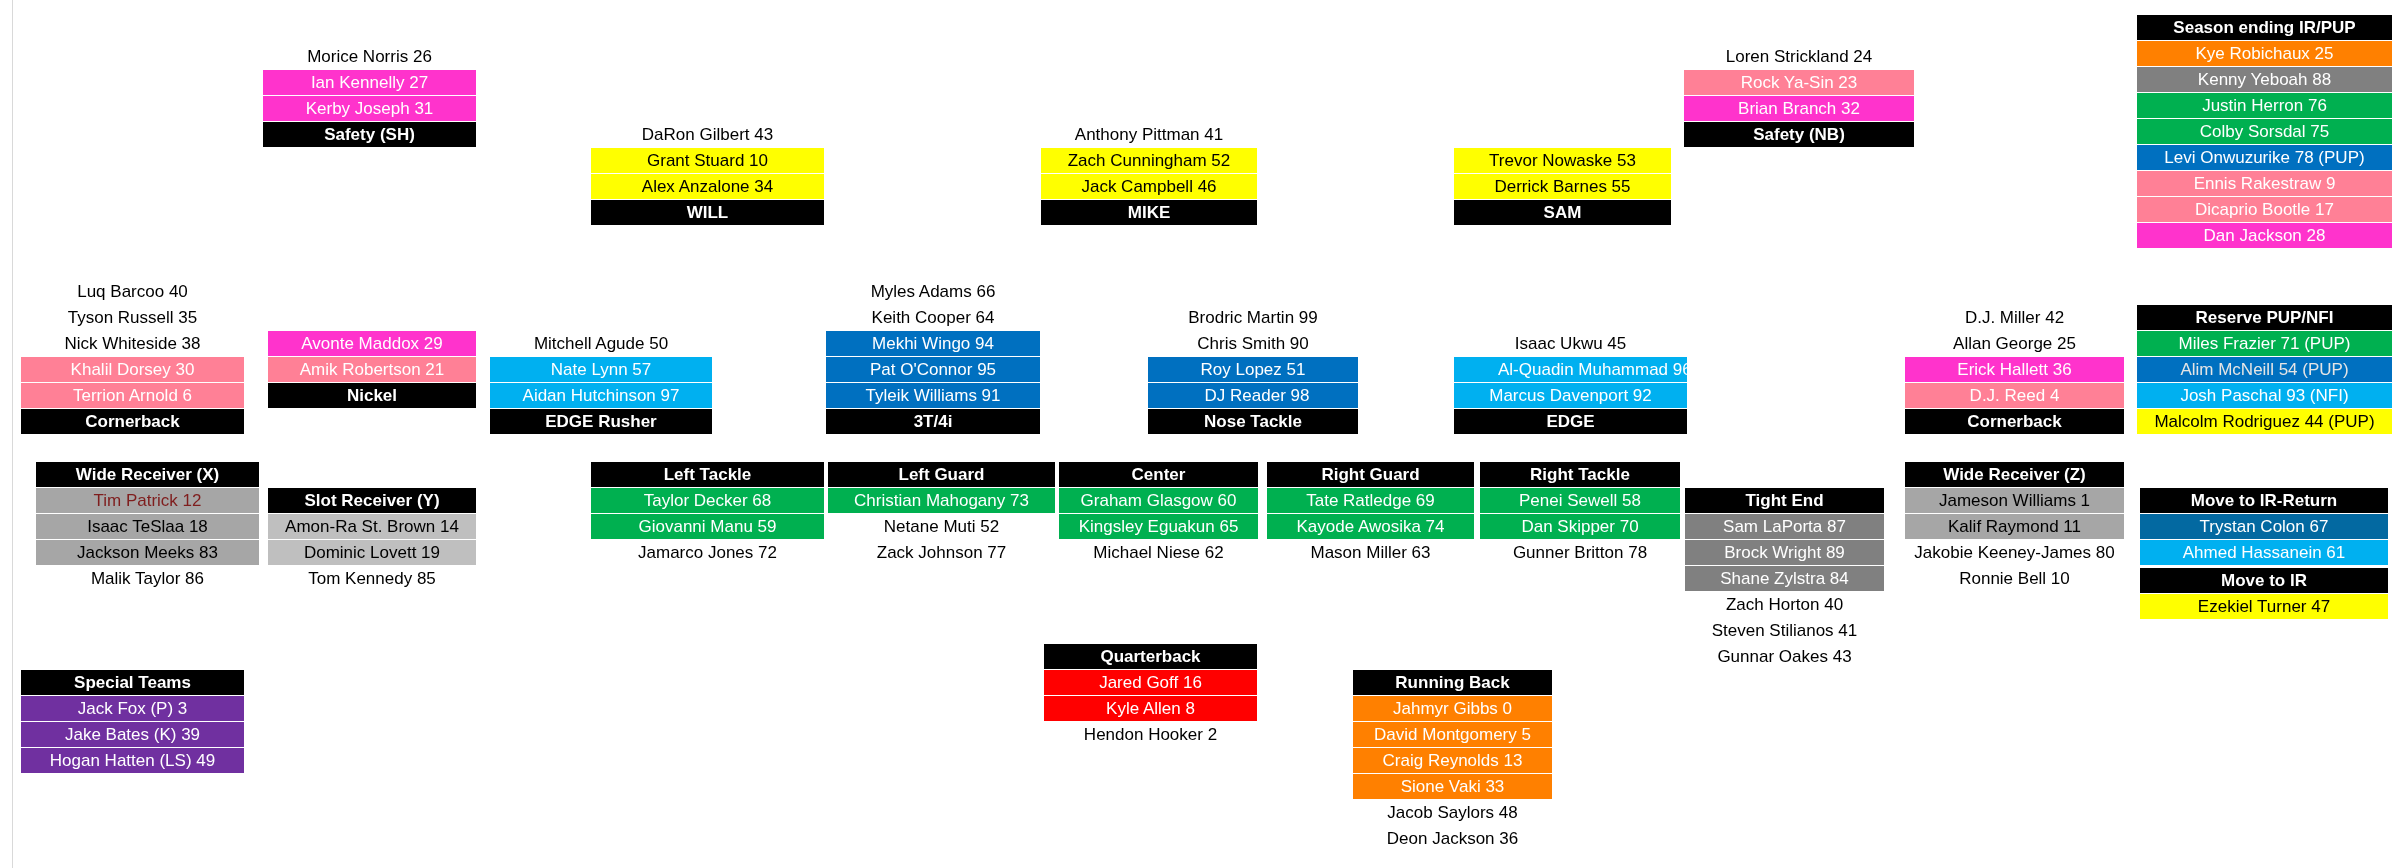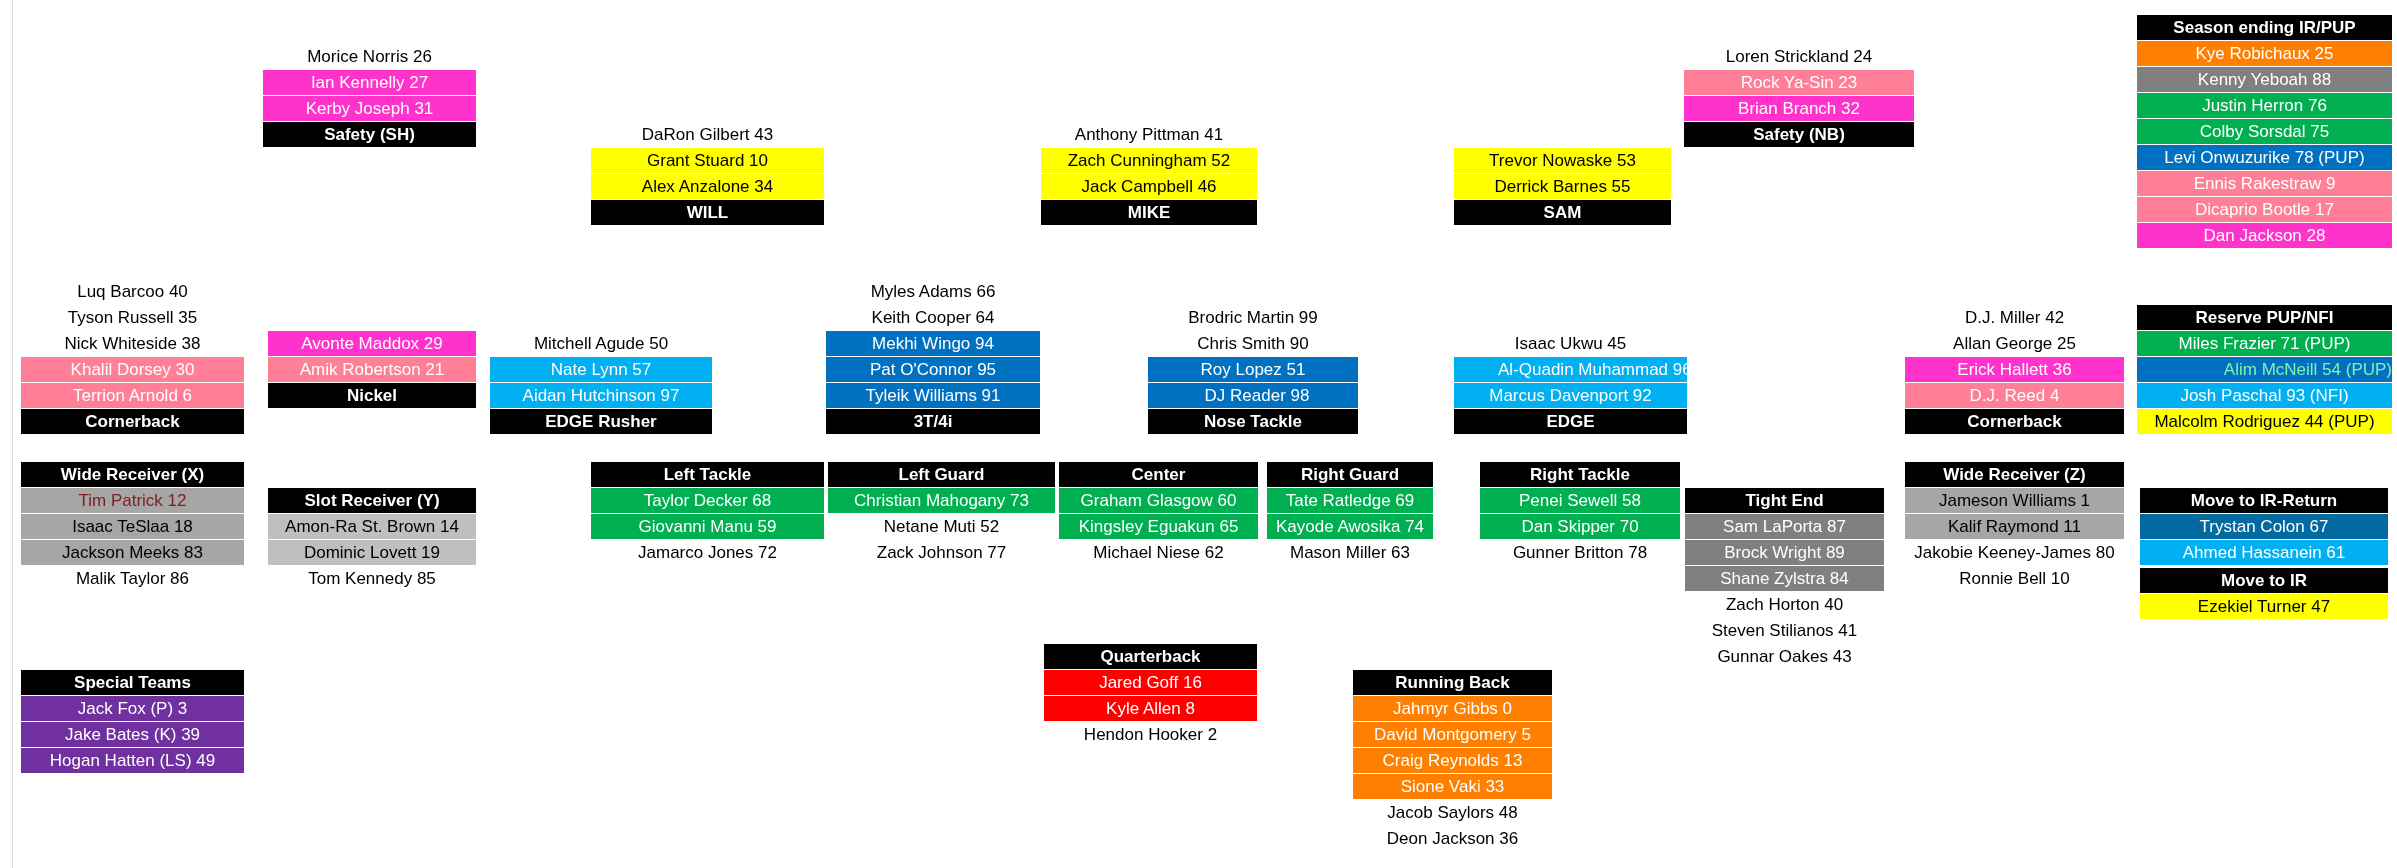--- a/index.html
+++ b/index.html
@@ -123,25 +123,25 @@
     <div class="group" style="left: 1905px; top: 305px; width: 219px;">
       <div class="row" style="background: transparent; color: rgb(0, 0, 0);">D.J. Miller 42</div>
       <div class="row" style="background: transparent; color: rgb(0, 0, 0);">Allan George 25</div>
       <div class="row" style="background: rgb(255, 51, 204); color: rgb(255, 255, 255);">Erick Hallett 36</div>
       <div class="row" style="background: rgb(255, 128, 150); color: rgb(255, 255, 255);">D.J. Reed 4</div>
       <div class="row label" style="background: rgb(0, 0, 0); color: rgb(255, 255, 255);">Cornerback</div>
     </div>
     <div class="group" style="left: 2137px; top: 305px; width: 255px;">
       <div class="row label" style="background: rgb(0, 0, 0); color: rgb(255, 255, 255);">Reserve PUP/NFI</div>
       <div class="row" style="background: rgb(0, 176, 80); color: rgb(255, 255, 255);">Miles Frazier 71 (PUP)</div>
-      <div class="row" style="background: rgb(0, 112, 192); color: #86efac; text-align: right;">Alim McNeill 54 (PUP)</div>
+      <div class="row" style="background: rgb(0, 112, 192); color: #e5e5e5;">Alim McNeill 54 (PUP)</div>
       <div class="row" style="background: rgb(0, 176, 240); color: rgb(255, 255, 255);">Josh Paschal 93 (NFI)</div>
       <div class="row" style="background: rgb(255, 255, 0); color: rgb(0, 0, 0);">Malcolm Rodriguez 44 (PUP)</div>
     </div>
-    <div class="group" style="left: 21px; top: 462px; width: 223px;">
+    <div class="group" style="left: 36px; top: 462px; width: 223px;">
       <div class="row label" style="background: rgb(0, 0, 0); color: rgb(255, 255, 255);">Wide Receiver (X)</div>
       <div class="row" style="background: rgb(166, 166, 166); color: #7f1d1d;">Tim Patrick 12</div>
       <div class="row" style="background: rgb(166, 166, 166); color: rgb(0, 0, 0);">Isaac TeSlaa 18</div>
       <div class="row" style="background: rgb(166, 166, 166); color: rgb(0, 0, 0);">Jackson Meeks 83</div>
       <div class="row" style="background: transparent; color: rgb(0, 0, 0);">Malik Taylor 86</div>
     </div>
     <div class="group" style="left: 268px; top: 488px; width: 208px;">
       <div class="row label" style="background: rgb(0, 0, 0); color: rgb(255, 255, 255);">Slot Receiver (Y)</div>
       <div class="row" style="background: rgb(191, 191, 191); color: rgb(0, 0, 0);">Amon-Ra St. Brown 14</div>
       <div class="row" style="background: rgb(191, 191, 191); color: rgb(0, 0, 0);">Dominic Lovett 19</div>
@@ -158,21 +158,21 @@
       <div class="row" style="background: rgb(0, 176, 80); color: rgb(255, 255, 255);">Christian Mahogany 73</div>
       <div class="row" style="background: transparent; color: rgb(0, 0, 0);">Netane Muti 52</div>
       <div class="row" style="background: transparent; color: rgb(0, 0, 0);">Zack Johnson 77</div>
     </div>
     <div class="group" style="left: 1059px; top: 462px; width: 199px;">
       <div class="row label" style="background: rgb(0, 0, 0); color: rgb(255, 255, 255);">Center</div>
       <div class="row" style="background: rgb(0, 176, 80); color: rgb(255, 255, 255);">Graham Glasgow 60</div>
       <div class="row" style="background: rgb(0, 176, 80); color: rgb(255, 255, 255);">Kingsley Eguakun 65</div>
       <div class="row" style="background: transparent; color: rgb(0, 0, 0);">Michael Niese 62</div>
     </div>
-    <div class="group" style="left: 1267px; top: 462px; width: 166px;">
+    <div class="group" style="left: 1267px; top: 462px; width: 207px;">
       <div class="row label" style="background: rgb(0, 0, 0); color: rgb(255, 255, 255);">Right Guard</div>
       <div class="row" style="background: rgb(0, 176, 80); color: rgb(255, 255, 255);">Tate Ratledge 69</div>
       <div class="row" style="background: rgb(0, 176, 80); color: rgb(255, 255, 255);">Kayode Awosika 74</div>
       <div class="row" style="background: transparent; color: rgb(0, 0, 0);">Mason Miller 63</div>
     </div>
     <div class="group" style="left: 1480px; top: 462px; width: 200px;">
       <div class="row label" style="background: rgb(0, 0, 0); color: rgb(255, 255, 255);">Right Tackle</div>
       <div class="row" style="background: rgb(0, 176, 80); color: rgb(255, 255, 255);">Penei Sewell 58</div>
       <div class="row" style="background: rgb(0, 176, 80); color: rgb(255, 255, 255);">Dan Skipper 70</div>
       <div class="row" style="background: transparent; color: rgb(0, 0, 0);">Gunner Britton 78</div>

